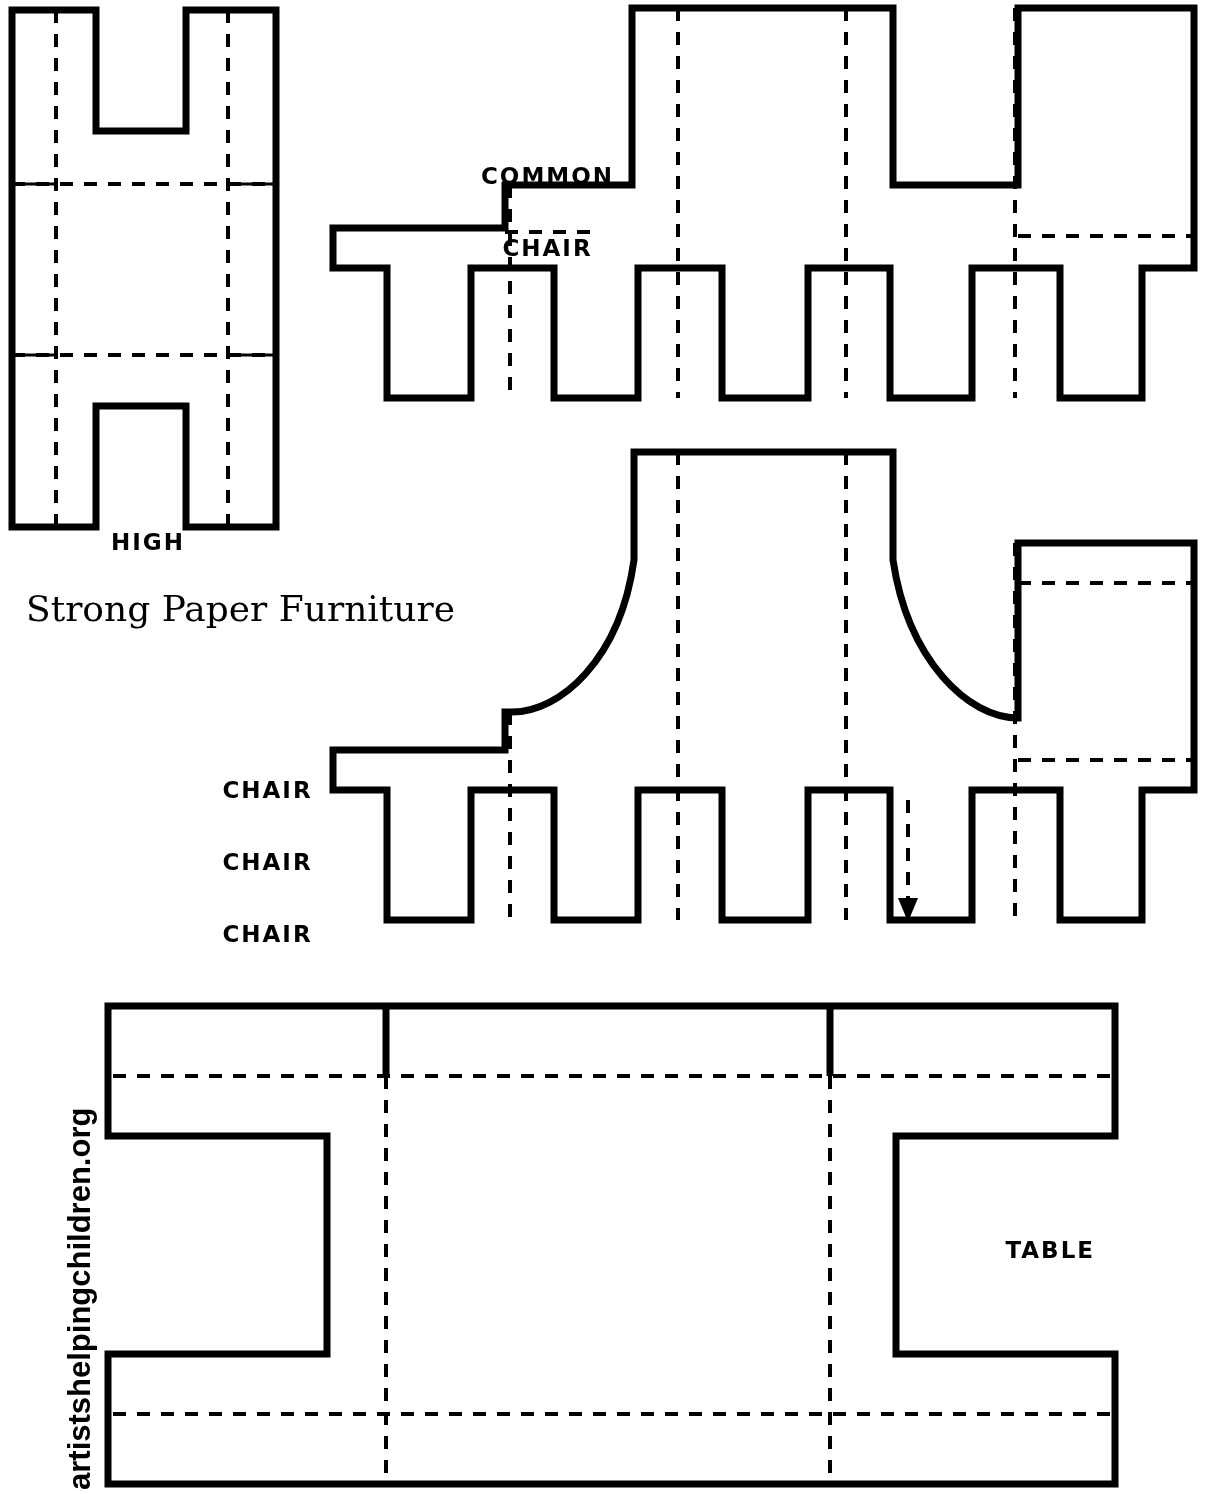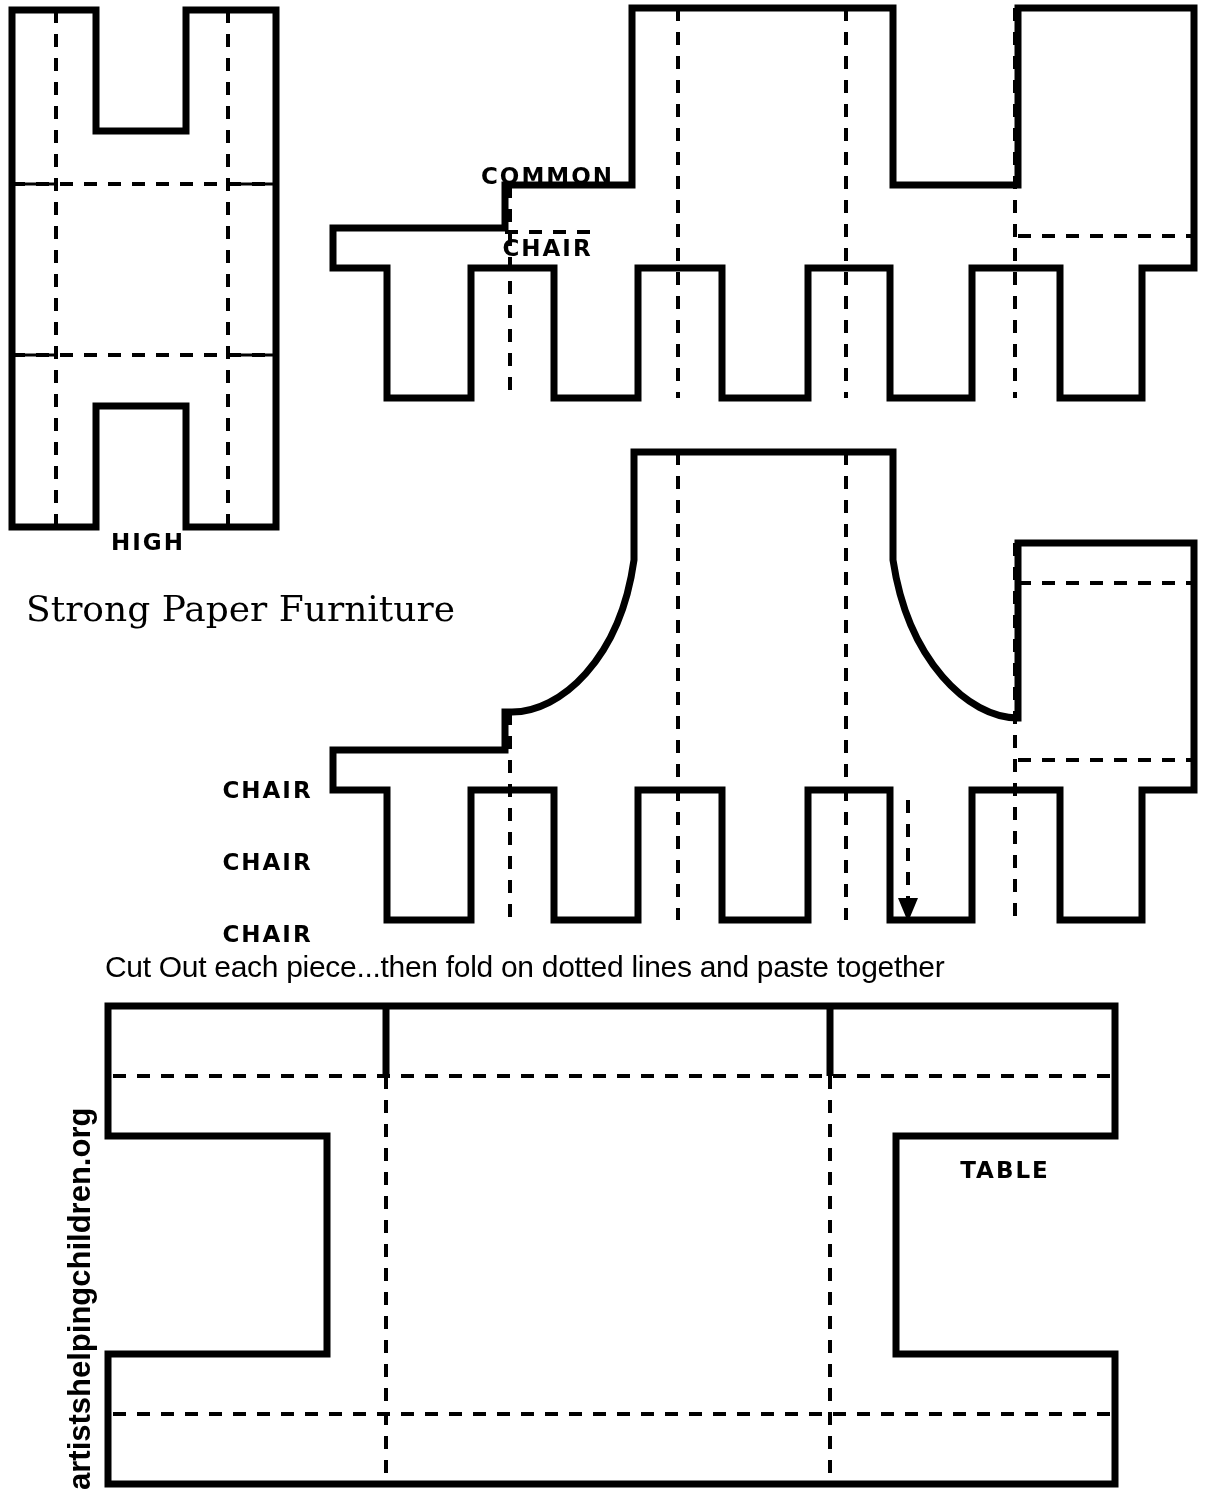--- a/index.html
+++ b/index.html
@@ -154,21 +154,20 @@
     <div>COMMON</div>
     <div>CHAIR</div>
   </div>
 
   <div class="lbl label-high" style="left:195px; top:730px; width:145px;">
     <div>CHAIR</div>
     <div>CHAIR</div>
     <div>CHAIR</div>
   </div>
 
-  <div class="lbl label-table" style="left:915px; top:1158px; width:180px; text-align:center;">TABLE</div>
+  <div class="lbl label-table" style="left:915px; top:1238px; width:180px; text-align:right;">TABLE</div>
 
   <div class="lbl title-main" style="left:26px; top:588px;">Strong Paper Furniture</div>
 
-  <div class="lbl instruction" style="left:105px; top:950px;">Cut Out each piece...then fold on dotted lines and paste together</div>
 
   <div class="lbl watermark" style="left:62px; top:1490px;">artistshelpingchildren.org</div>
 
 </div>
 
 </body></html>

